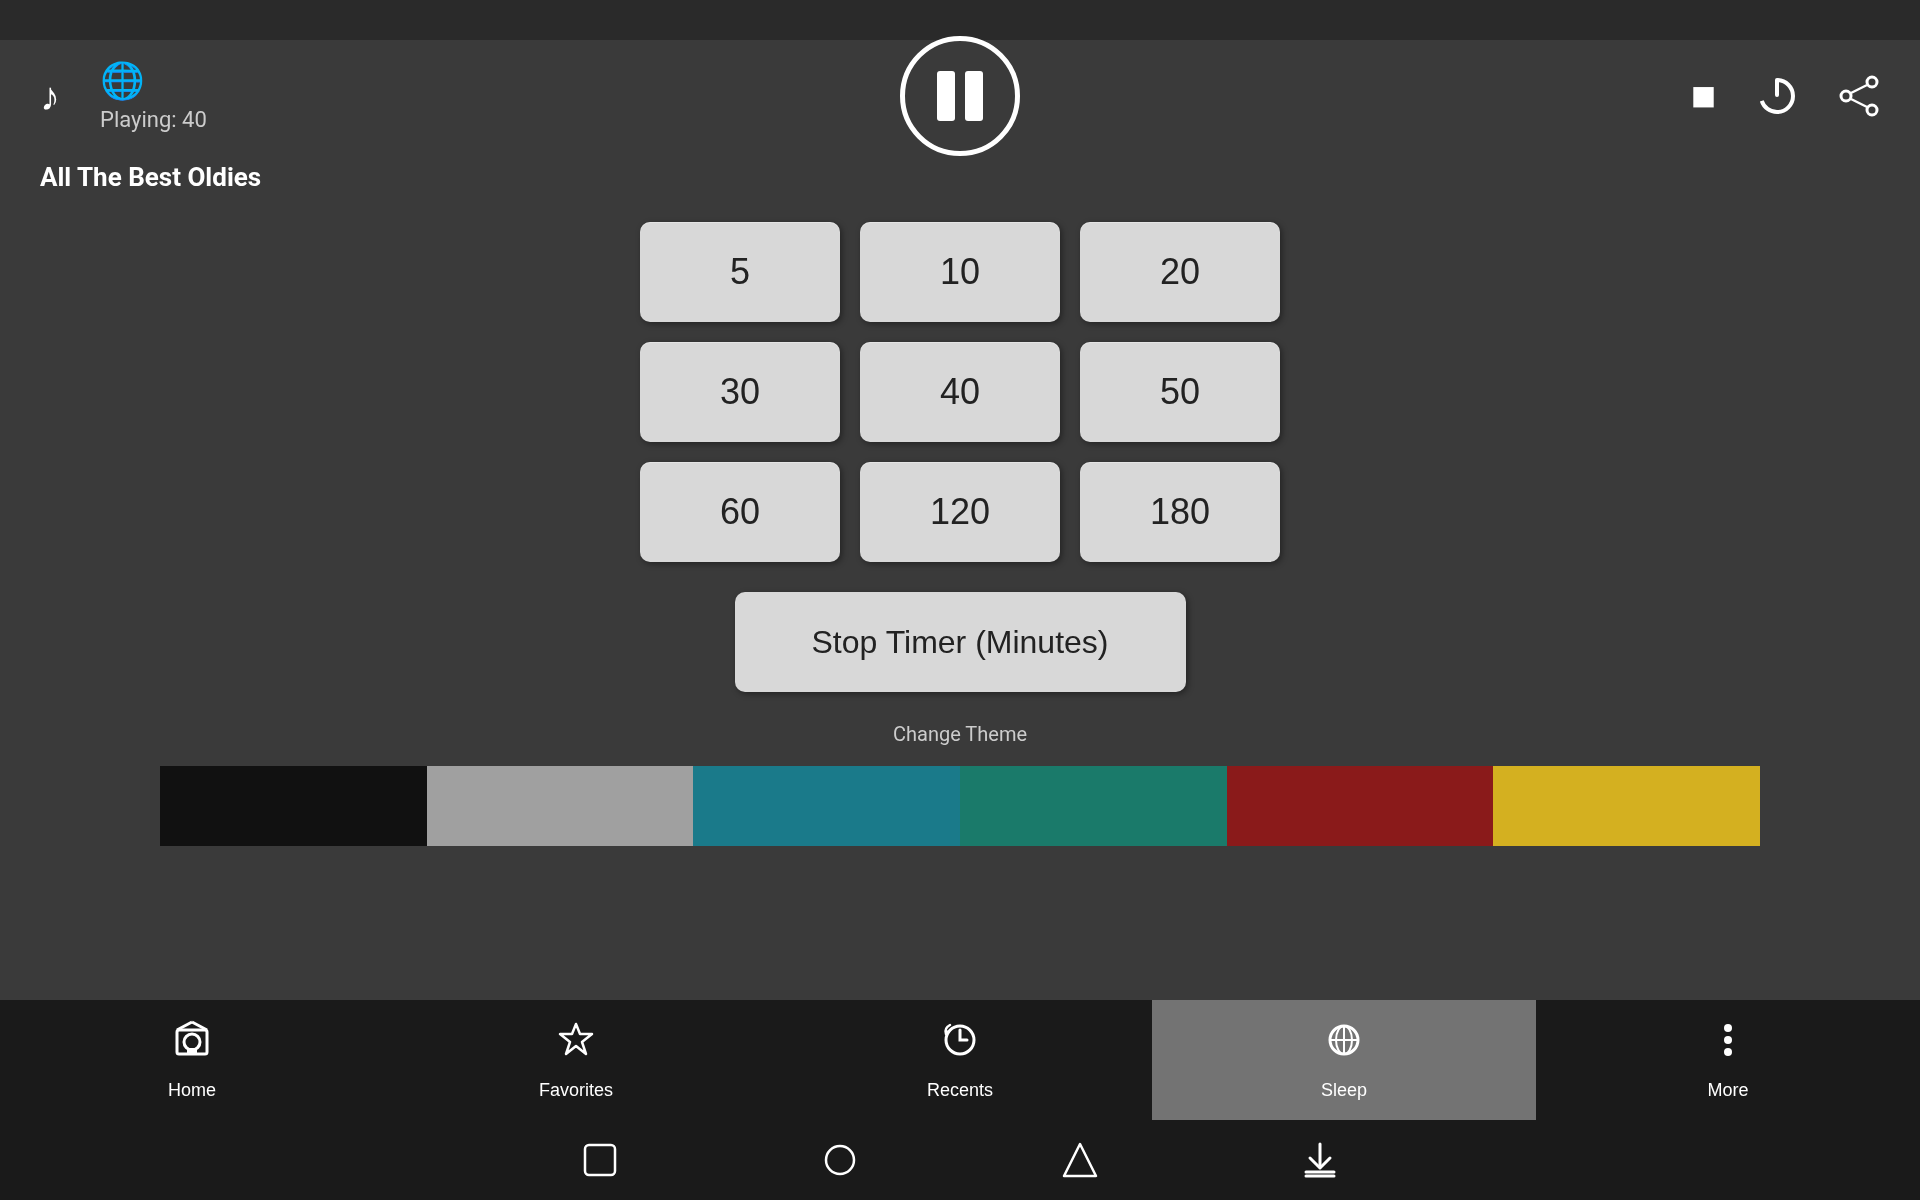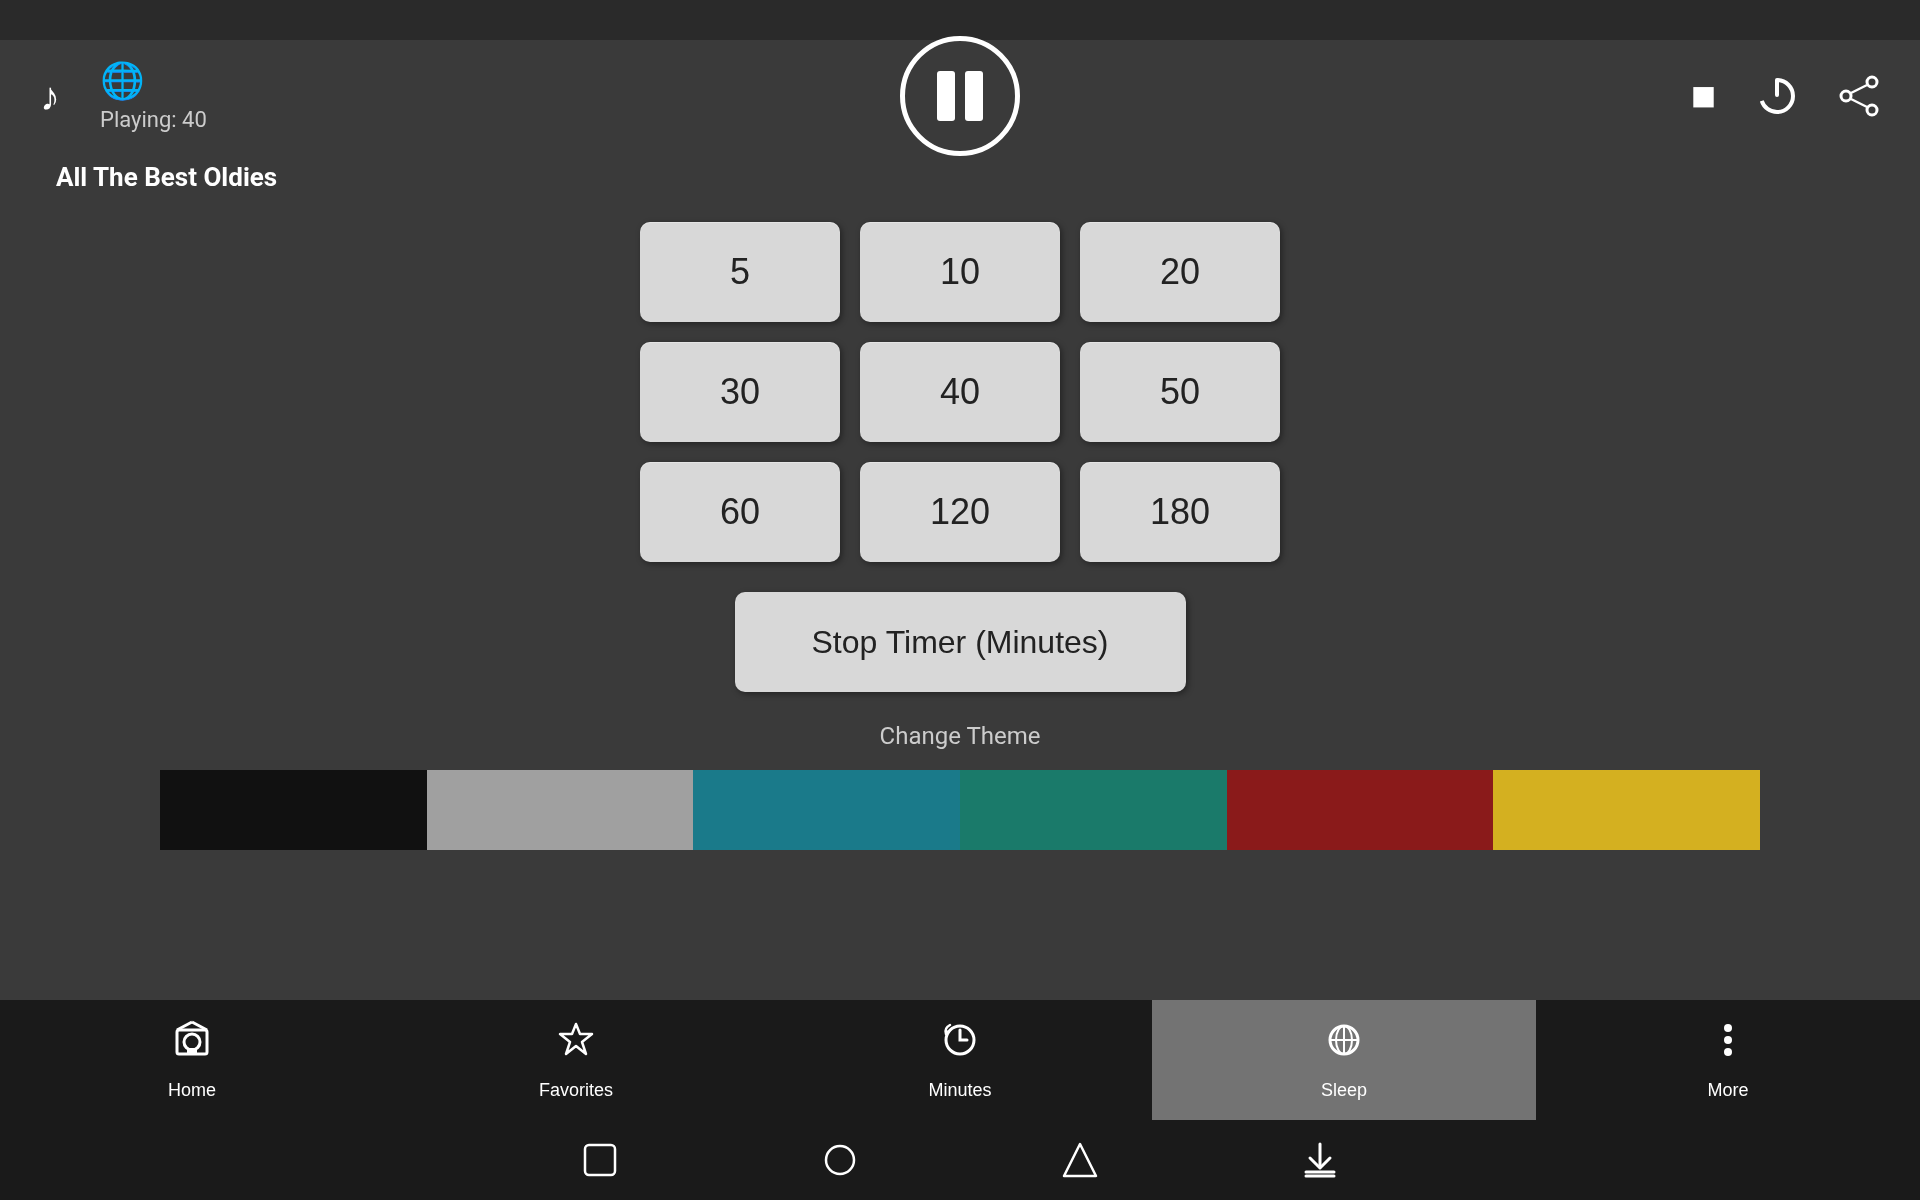--- a/index.html
+++ b/index.html
@@ -76,21 +76,21 @@
     .playing-info {
       color: #ccc;
       font-size: 22px;
       margin-top: 5px;
     }
 
     .station-name {
       color: white;
       font-size: 26px;
       font-weight: bold;
-      padding: 10px 56px;
+      padding: 10px 40px;
     }
 
     
     .timer-section {
       display: flex;
       flex-direction: column;
       align-items: center;
       flex: 1;
       padding: 20px;
     }
@@ -123,21 +123,21 @@
       font-size: 32px;
       font-weight: 400;
       color: #222;
       cursor: pointer;
       box-shadow: 2px 2px 6px rgba(0,0,0,0.4);
       margin-bottom: 30px;
     }
 
     .change-theme-label {
       color: #ccc;
-      font-size: 24px;
+      font-size: 20px;
       margin-bottom: 20px;
     }
 
     .theme-swatches {
       display: flex;
       gap: 0;
       width: 1600px;
     }
 
     .theme-swatch {
@@ -289,21 +289,21 @@
     <span>Favorites</span>
   </button>
 
   <button class="nav-item">
     <svg width="40" height="40" viewBox="0 0 40 40">
       <circle cx="20" cy="20" r="14" fill="none" stroke="white" stroke-width="3"></circle>
       <polyline points="20,10 20,20 27,20" fill="none" stroke="white" stroke-width="3" stroke-linecap="round"></polyline>
       <path d="M6 14 Q4 8 10 5" fill="none" stroke="white" stroke-width="2.5" stroke-linecap="round"></path>
       <polygon points="6,9 5,14 10,13" fill="white"></polygon>
     </svg>
-    <span>Minutes</span>
+    <span>Recents</span>
   </button>
 
   <button class="nav-item active">
     <svg width="40" height="40" viewBox="0 0 40 40">
       <circle cx="20" cy="20" r="14" fill="none" stroke="white" stroke-width="3"></circle>
       <line x1="20" y1="6" x2="20" y2="34" stroke="white" stroke-width="2"></line>
       <ellipse cx="20" cy="20" rx="8" ry="14" fill="none" stroke="white" stroke-width="2"></ellipse>
       <line x1="6" y1="20" x2="34" y2="20" stroke="white" stroke-width="2"></line>
     </svg>
     <span>Sleep</span>

